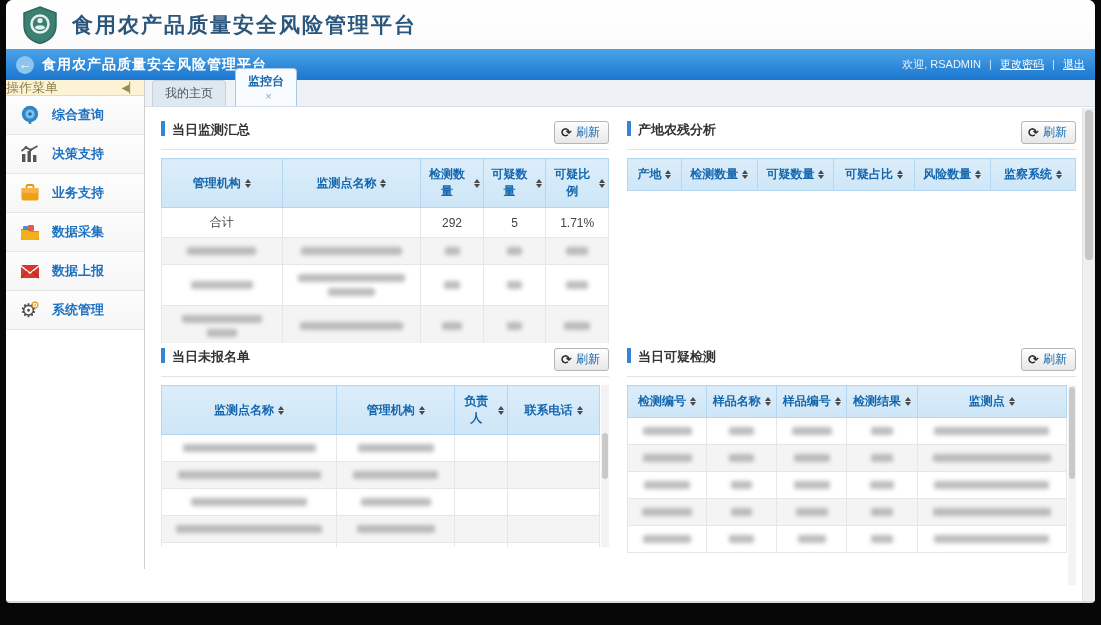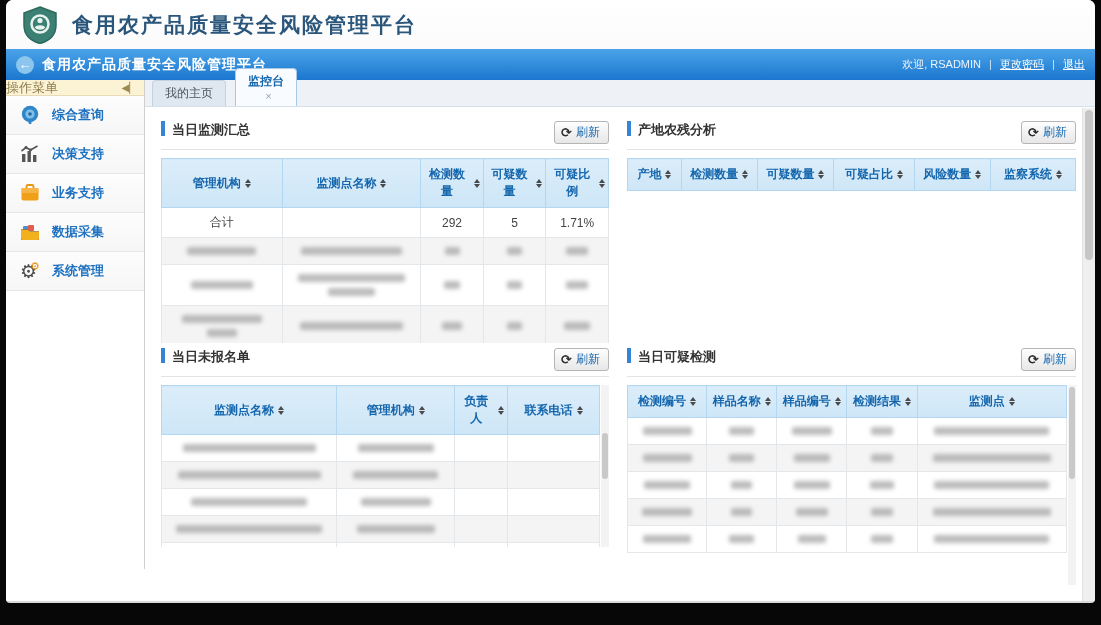--- a/index.html
+++ b/index.html
@@ -168,20 +168,30 @@
           <svg width="22" height="22" viewBox="0 0 22 22">
               <rect x="4" y="5" width="6" height="5" rx="1" fill="#4a90d9"></rect>
               <rect x="9" y="4" width="6" height="6" rx="1" fill="#e05d4f"></rect>
               <path d="M2 8.5 H9 L11 10.5 H20 V17.5 A1.5 1.5 0 0 1 18.5 19 H3.5 A1.5 1.5 0 0 1 2 17.5 Z" fill="#f2b javascript01d"></path>
               <path d="M2 8.5 H9 L11 10.5 H20 V17.5 A1.5 1.5 0 0 1 18.5 19 H3.5 A1.5 1.5 0 0 1 2 17.5 Z" fill="#f2b01d"></path>
             </svg>
         </span>
         <span class="mi-label">数据采集</span>
       </div>
 
+      <div class="menu-item">
+        <span class="mi-icon">
+          <svg width="22" height="22" viewBox="0 0 22 22">
+              <rect x="2" y="5" width="18" height="13" rx="1.5" fill="#d8372a"></rect>
+              <path d="M2 6 L11 13 L20 6" fill="none" stroke="#fff" stroke-width="1.4"></path>
+              <path d="M2 18 L8.5 11.5 M20 18 L13.5 11.5" stroke="#b52b20" stroke-width="1.2"></path>
+            </svg>
+        </span>
+        <span class="mi-label">数据上报</span>
+      </div>
 
 
       <div class="menu-item">
         <span class="mi-icon">
           <span class="gear-big">⚙</span>
             <span class="gear-small">⚙</span>
         </span>
         <span class="mi-label">系统管理</span>
       </div>
     </div>

